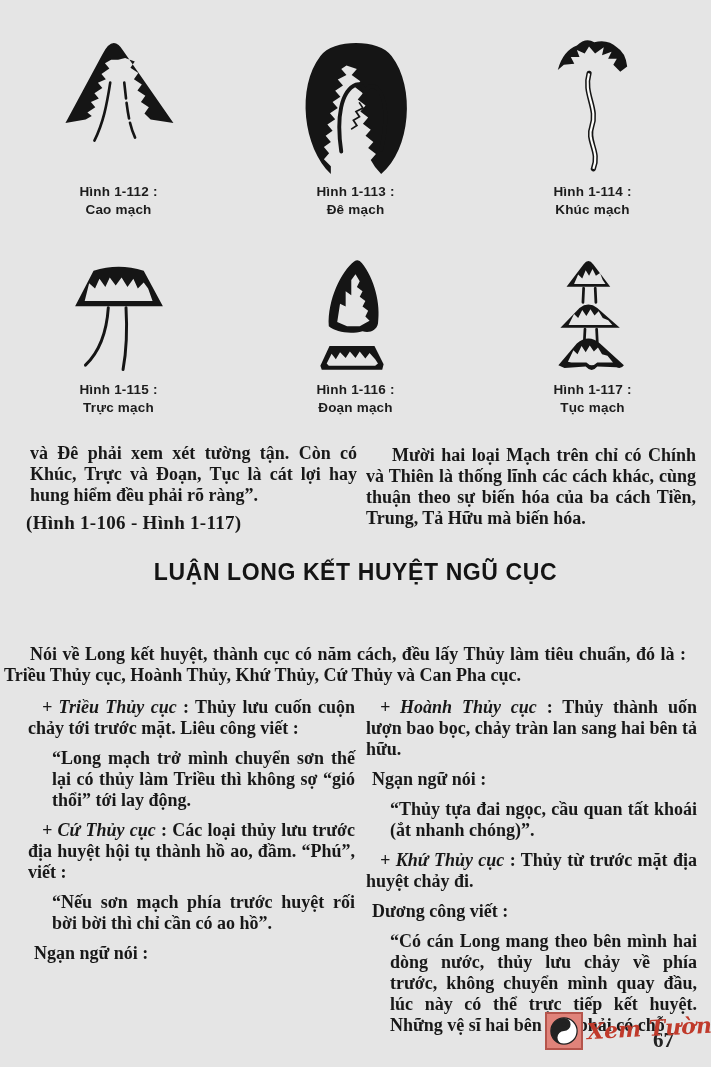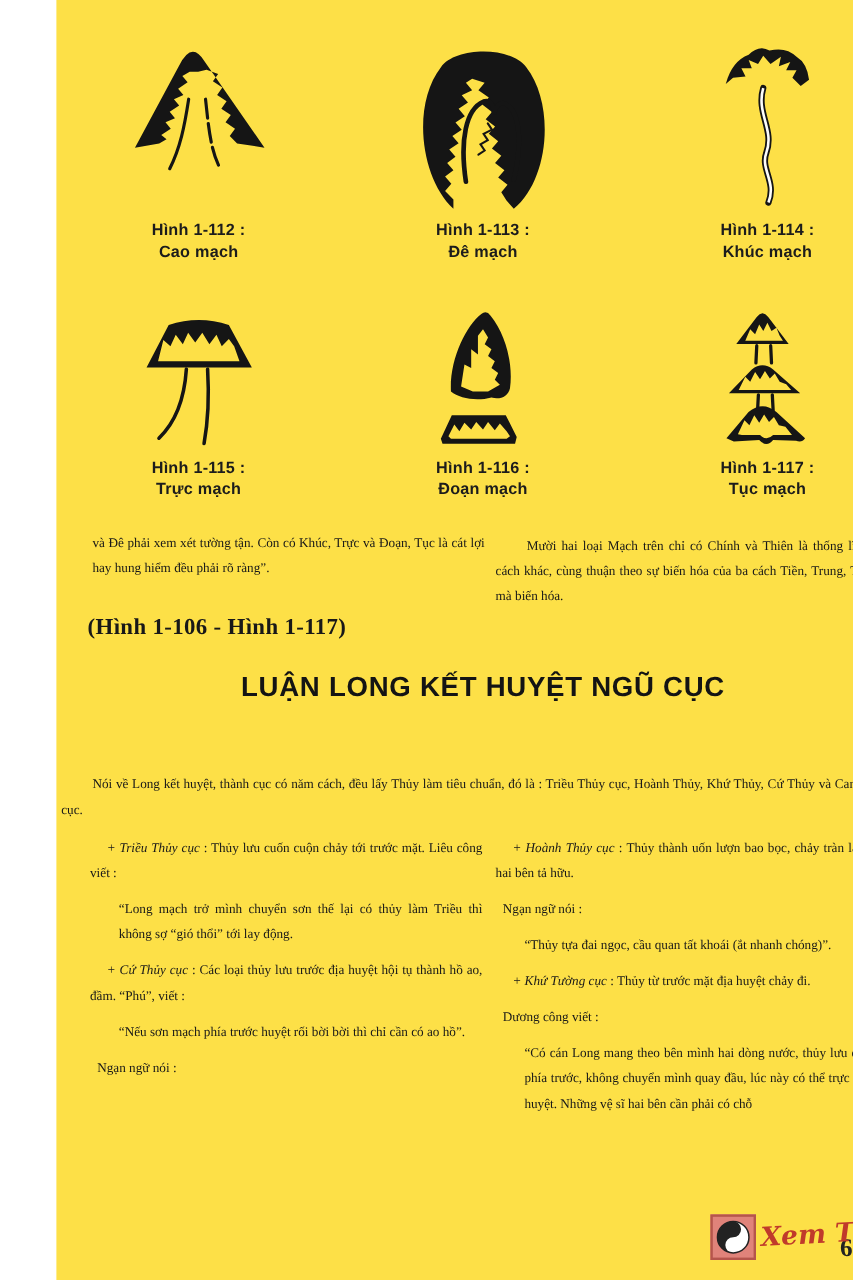--- a/index.html
+++ b/index.html
@@ -4,36 +4,36 @@
 <style>
   html,body{margin:0;padding:0;}
   body{
     width:711px;height:1067px;
     background:#ffffff;
     font-family:"Liberation Serif",serif;
     color:#181818;
     position:relative;
     overflow:hidden;
   }
-  .page{position:absolute;inset:0;background:#fde047;margin-left:47px;}
+  .page{position:absolute;inset:0;background:#e5e5e5;}
   
   .figrow{position:absolute;left:0;width:711px;display:flex;}
   .figrow1{top:30px;height:188px;}
   .figrow2{top:256px;height:160px;}
   .figcell{width:237px;display:flex;flex-direction:column;align-items:center;justify-content:flex-end;}
   .figart{display:block;margin-bottom:6px;}
   .figcap{
     font-family:"Liberation Sans",sans-serif;
     font-weight:700;font-size:13.5px;line-height:1.28;
     text-align:center;color:#1c1c1c;letter-spacing:.2px;
   }
   
   .upper-left{position:absolute;left:30px;top:443px;width:327px;}
   .upper-right{position:absolute;left:366px;top:445px;width:330px;}
-  .bodytext{font-size:11px;line-height:21px;text-align:justify;font-weight:400;}
+  .bodytext{font-size:18px;line-height:21px;text-align:justify;font-weight:700;}
   .indent1{text-indent:26px;}
   .figrange{
     position:absolute;left:26px;top:512px;
     font-size:19px;font-weight:700;letter-spacing:.3px;
   }
   
   .heading{
     position:absolute;left:0;top:559px;width:711px;
     text-align:center;font-family:"Liberation Sans",sans-serif;
     font-weight:700;font-size:23px;letter-spacing:.6px;color:#141414;
@@ -167,21 +167,21 @@
     <p class="quote">“Long mạch trở mình chuyển sơn thế lại có thủy làm Triều thì không sợ “gió thổi” tới lay động.</p>
     <p class="entry"><span class="term">+ Cứ Thủy cục</span><span> : Các loại thủy lưu trước địa huyệt hội tụ thành hồ ao, đầm. “Phú”, viết :</span></p>
     <p class="quote">“Nếu sơn mạch phía trước huyệt rối bời bời thì chỉ cần có ao hồ”.</p>
     <p class="plabel">Ngạn ngữ nói :</p>
   </div>
 
   <div class="col-right bodytext">
     <p class="entry"><span class="term">+ Hoành Thủy cục</span><span> : Thủy thành uốn lượn bao bọc, chảy tràn lan sang hai bên tả hữu.</span></p>
     <p class="plabel">Ngạn ngữ nói :</p>
     <p class="quote">“Thủy tựa đai ngọc, cầu quan tất khoái (ắt nhanh chóng)”.</p>
-    <p class="entry"><span class="term">+ Khứ Tường cục</span><span> : Thủy từ trước mặt địa huyệt chảy đi.</span></p>
+    <p class="entry"><span class="term">+ Khứ Thủy cục</span><span> : Thủy từ trước mặt địa huyệt chảy đi.</span></p>
     <p class="plabel">Dương công viết :</p>
     <p class="quote">“Có cán Long mang theo bên mình hai dòng nước, thủy lưu chảy về phía trước, không chuyển mình quay đầu, lúc này có thể trực tiếp kết huyệt. Những vệ sĩ hai bên cần phải có chỗ</p>
   </div>
 
   <div class="logo" id="logoBox" style="background: rgb(224, 131, 122); border-color: rgb(181, 85, 76);">
     <svg width="30" height="30" viewBox="0 0 24 24">
       <circle cx="12" cy="12" r="10.5" fill="#ffffff" stroke="#222" stroke-width="1"></circle>
       <path d="M12 1.5 a5.25 5.25 0 0 1 0 10.5 a5.25 5.25 0 0 0 0 10.5 a10.5 10.5 0 0 1 0 -21 Z" fill="#222"></path>
       <circle cx="12" cy="6.75" r="1.8" fill="#222"></circle>
       <circle cx="12" cy="17.25" r="1.8" fill="#ffffff"></circle>

